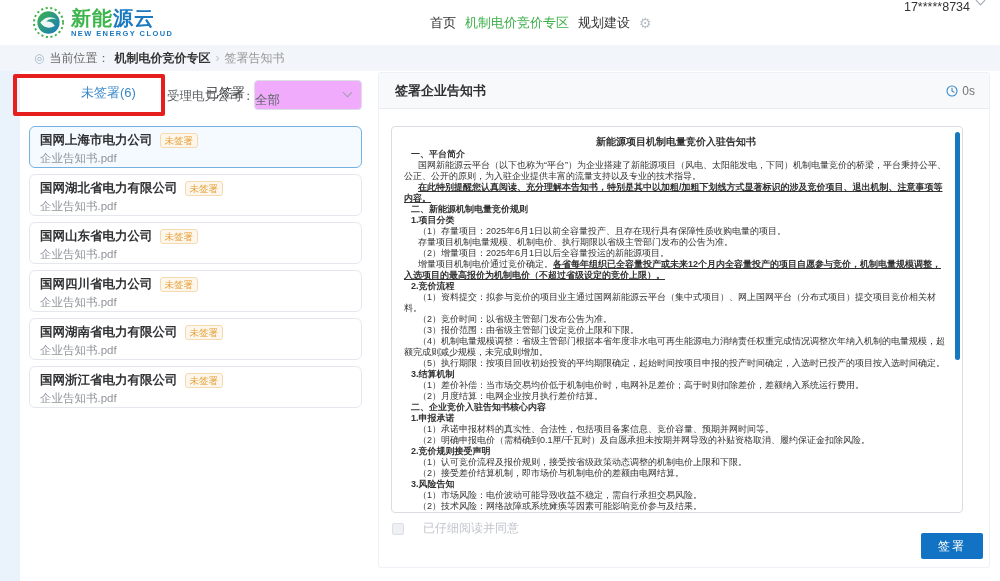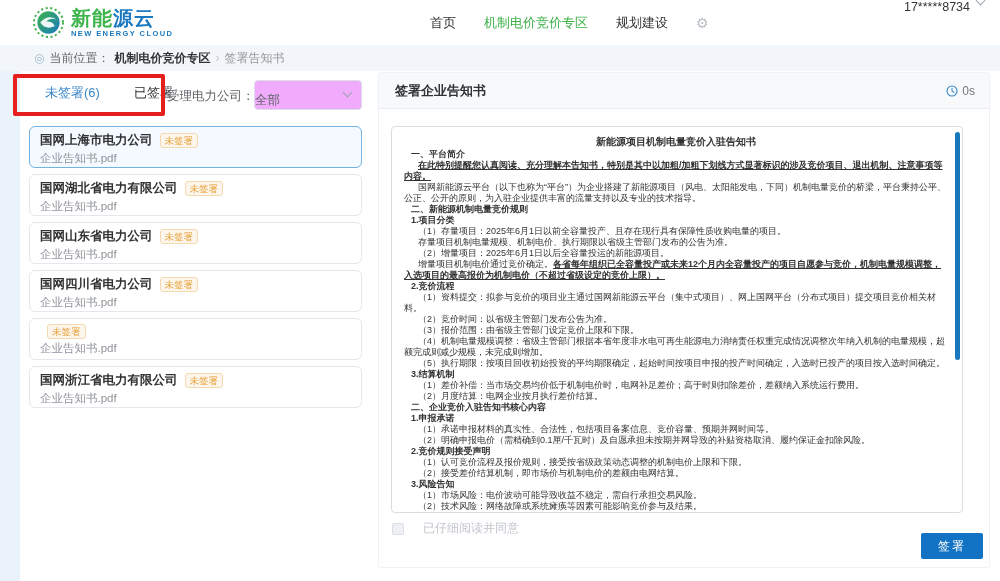--- a/index.html
+++ b/index.html
@@ -7,41 +7,41 @@
     font-family:"Liberation Sans","DejaVu Sans",sans-serif; }
   #app { position:relative; width:924px; height:581px; background:#fff; }
 
   
   .topbar { position:absolute; left:0; top:0; width:1000px; height:45px; background:#fff; }
   .logo { position:absolute; left:33px; top:7px; display:flex; align-items:center; cursor:pointer; }
   .logo-icon { width:31px; height:31px; margin-right:7px; }
   .logo-cn { font-size:20px; font-weight:bold; letter-spacing:1px; line-height:20px; }
   .logo-cn .g { color:#3cb54a; } .logo-cn .b { color:#1b79c0; }
   .logo-en { font-size:7.5px; font-weight:bold; color:#1b79c0; letter-spacing:1.4px; margin-top:1px; }
-  .nav { position:absolute; left:430px; top:0; height:45px; display:flex; align-items:center; gap:28px; font-size:13px; color:#333; }
+  .nav { position:absolute; left:430px; top:0; height:45px; display:flex; align-items:center; gap:9px; font-size:13px; color:#333; }
   .nav-item { cursor:pointer; white-space:nowrap; }
   .nav-item.active { color:#3eb049; }
   .gear { color:#b8bec5; font-size:14px; cursor:pointer; }
   .user { position:absolute; right:16px; top:0; height:45px; display:flex; gap:7px; font-size:12.5px; color:#333; cursor:pointer; }
   .chev { width:7px; height:7px; border-right:1.5px solid #9aa2ab; border-bottom:1.5px solid #9aa2ab; transform:rotate(45deg); margin-top:-3px; }
 
   
   .crumbbar { position:absolute; left:0; top:45px; width:1000px; height:26px; background:#f2f6fa;
     display:flex; align-items:center; padding-left:34px; font-size:12px; gap:5px; }
   .crumb-pin { color:#9fb6c6; font-size:12px; }
   .crumb-prefix { color:#666; }
   .crumb-section { color:#333; font-weight:bold; cursor:pointer; }
   .crumb-sep { color:#c0c6cc; }
   .crumb-current { color:#999; }
 
   .left-strip { position:absolute; left:0; top:71px; width:20px; height:510px; background:#eaf2fb; }
 
   
   .tabs { position:absolute; left:45px; top:84px; display:flex; gap:34px; font-size:13px; }
-  .tab { cursor:pointer; color:#303133; }
+  .tab { cursor:pointer; color:#303133;margin-left:36px; }
   .tab.active { color:#3a87c8; }
   .annotation-box { position:absolute; left:13px; top:74px; width:152px; height:42px;
     border:4px solid #e61e1e; border-radius:2px; z-index:9; pointer-events:none; }
   .filter-label { position:absolute; left:167px; top:88px; font-size:12.5px; color:#606266; }
   .filter-select { position:absolute; left:254px; top:80px; width:108px; height:30px;
     border:1px solid #dcdfe6; border-radius:4px; background:#f0abfc; font-size:12.5px; color:#606266;
     display:flex; align-items:flex-end; cursor:pointer; }
   .filter-select .chev { position:absolute; right:10px; top:11px; }
 
   .company-list { position:absolute; left:29px; top:126px; width:333px; }
@@ -162,20 +162,21 @@
       </div>
       <div class="company-item">
         <div class="c-row1">
           <span class="c-name">国网四川省电力公司</span>
           <span class="c-badge">未签署</span>
         </div>
         <div class="c-file">企业告知书.pdf</div>
       </div>
       <div class="company-item">
         <div class="c-row1">
+          <span class="c-name">国网湖南省电力有限公司</span>
           <span class="c-badge">未签署</span>
         </div>
         <div class="c-file">企业告知书.pdf</div>
       </div>
       <div class="company-item">
         <div class="c-row1">
           <span class="c-name">国网浙江省电力有限公司</span>
           <span class="c-badge">未签署</span>
         </div>
         <div class="c-file">企业告知书.pdf</div>
@@ -190,22 +191,22 @@
           <circle cx="6" cy="6" r="5" fill="none" stroke="#3a8ac8" stroke-width="1.1"></circle>
           <path d="M6 3.2 V6 L8 7.2" fill="none" stroke="#3a8ac8" stroke-width="1.1" stroke-linecap="round"></path>
         </svg>
         <span>0s</span>
       </span>
     </div>
     <div class="doc-box">
       <div class="doc-body">
           <div class="dl dl-title">新能源项目机制电量竞价入驻告知书</div>
           <div class="dl dl-h ind1">一、平台简介</div>
+          <div class="dl dl-p ind2">国网新能源云平台（以下也称为“平台”）为企业搭建了新能源项目（风电、太阳能发电，下同）机制电量竞价的桥梁，平台秉持公平、公正、公开的原则，为入驻企业提供丰富的流量支持以及专业的技术指导。</div>
           <div class="dl dl-bu ind2">在此特别提醒您认真阅读、充分理解本告知书，特别是其中以加粗/加粗下划线方式显著标识的涉及竞价项目、退出机制、注意事项等内容。</div>
-          <div class="dl dl-p ind2">国网新能源云平台（以下也称为“平台”）为企业搭建了新能源项目（风电、太阳能发电，下同）机制电量竞价的桥梁，平台秉持公平、公正、公开的原则，为入驻企业提供丰富的流量支持以及专业的技术指导。</div>
           <div class="dl dl-h ind1">二、新能源机制电量竞价规则</div>
           <div class="dl dl-h ind1">1.项目分类</div>
           <div class="dl dl-p ind2">（1）存量项目：2025年6月1日以前全容量投产、且存在现行具有保障性质收购电量的项目。</div>
           <div class="dl dl-p ind2">存量项目机制电量规模、机制电价、执行期限以省级主管部门发布的公告为准。</div>
           <div class="dl dl-p ind2">（2）增量项目：2025年6月1日以后全容量投运的新能源项目。</div>
           <div class="dl dl-mix ind2"><span>增量项目机制电价通过竞价确定。</span><span style="font-weight: bold; text-decoration: underline;">各省每年组织已全容量投产或未来12个月内全容量投产的项目自愿参与竞价，机制电量规模调整，入选项目的最高报价为机制电价（不超过省级设定的竞价上限）。</span></div>
           <div class="dl dl-h ind1">2.竞价流程</div>
           <div class="dl dl-p ind2">（1）资料提交：拟参与竞价的项目业主通过国网新能源云平台（集中式项目）、网上国网平台（分布式项目）提交项目竞价相关材料。</div>
           <div class="dl dl-p ind2">（2）竞价时间：以省级主管部门发布公告为准。</div>
           <div class="dl dl-p ind2">（3）报价范围：由省级主管部门设定竞价上限和下限。</div>

